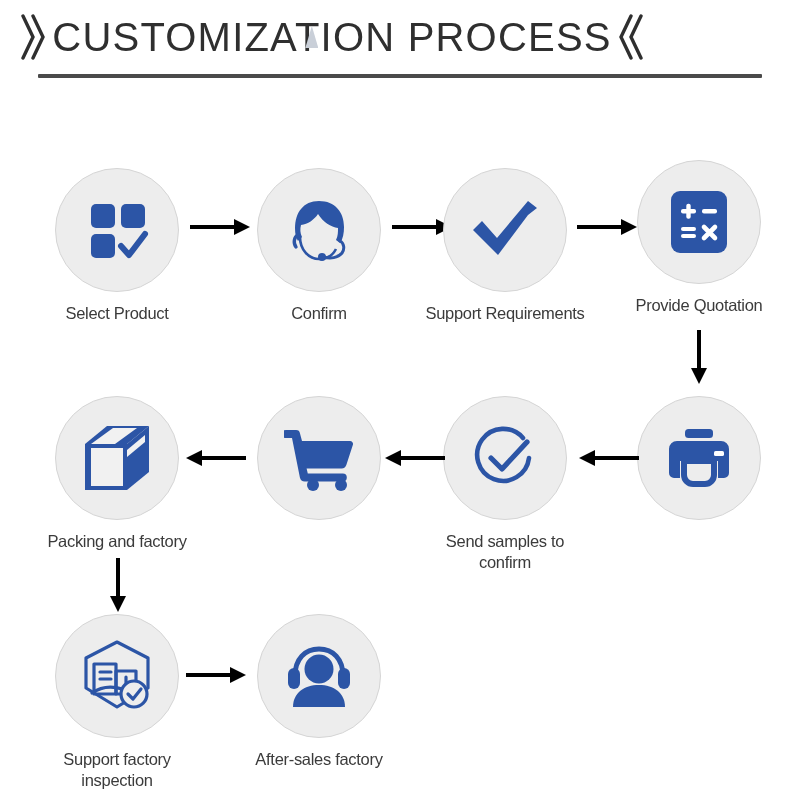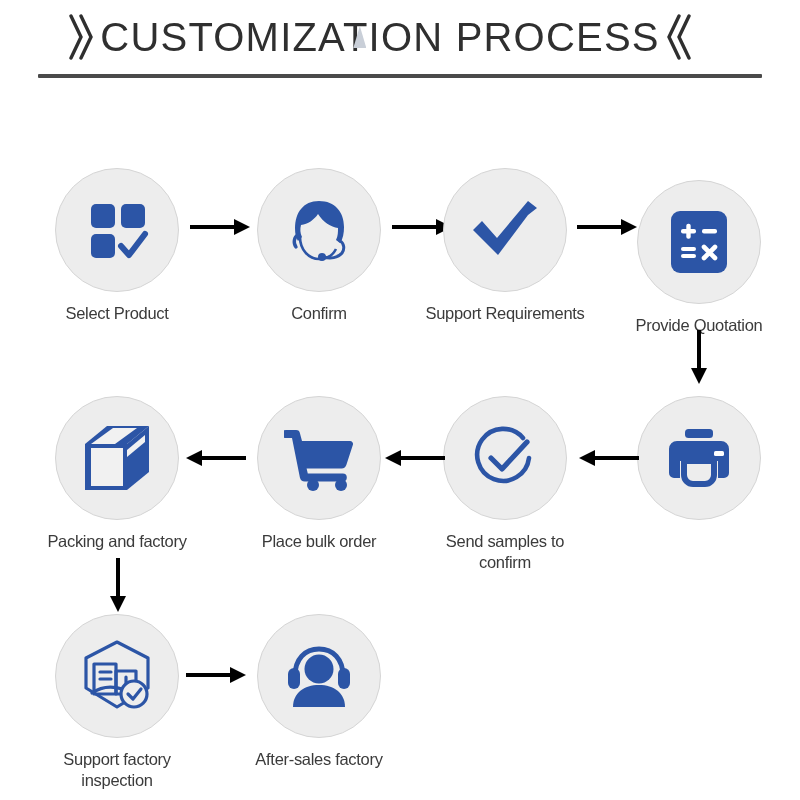--- a/index.html
+++ b/index.html
@@ -26,21 +26,20 @@
   #title-row {
     position: absolute;
     left: 0;
     top: 8px;
     width: 664px;
     height: 58px;
     display: flex;
     align-items: center;
     justify-content: center;
     gap: 4px;
-    padding-left: 48px;
   }
   .chev {
     display: block;
     width: 30px;
     height: 46px;
     flex: none;
   }
   #page-title {
     font-family: "Liberation Sans", sans-serif;
     font-size: 40px;
@@ -201,21 +200,21 @@
     <div class="node-label">Support Requirements</div>
   </div>
 
   <div class="arrow-h" style="left:577px; top:216px;">
     <svg width="62" height="22" viewBox="0 0 62 22">
       <line x1="0" y1="11" x2="46" y2="11" stroke="#000" stroke-width="4"></line>
       <path d="M44 3 L60 11 L44 19 Z" fill="#000"></path>
     </svg>
   </div>
 
-  <div class="node" style="left:614px; top:180px;">
+  <div class="node" style="left:614px; top:160px;">
     <div class="bubble">
       <span>
         <svg width="62" height="68" viewBox="0 0 62 68">
           <rect x="3" y="3" width="56" height="62" rx="9" fill="#2c55a6"></rect>
           <rect x="13" y="21" width="15" height="4.4" rx="2" fill="#fff"></rect>
           <rect x="18.3" y="15.7" width="4.4" height="15" rx="2" fill="#fff"></rect>
           <rect x="34" y="21" width="15" height="4.4" rx="2" fill="#fff"></rect>
           <rect x="13" y="39" width="15" height="4" rx="2" fill="#fff"></rect>
           <rect x="13" y="46" width="15" height="4" rx="2" fill="#fff"></rect>
           <path d="M36 39 L47 50 M47 39 L36 50" stroke="#fff" stroke-width="4.6" stroke-linecap="round"></path>
@@ -274,21 +273,20 @@
   <div class="node" style="left:234px; top:396px;">
     <div class="bubble">
       <span>
         <svg width="70" height="66" viewBox="0 0 70 66">
           <path d="M2 5 h10 a4 4 0 0 1 4 3.4 L18 16 h48 a3 3 0 0 1 2.9 3.8 l-6.5 20 a5 5 0 0 1 -4.8 3.6 h-35 l1.2 5 h35 a4 4 0 0 1 0 8 h-38 a5 5 0 0 1 -4.9 -4 L8 13 h-6 a4 4 0 0 1 0 -8 z" fill="#2c55a6"></path>
           <circle cx="29" cy="60" r="6" fill="#2c55a6"></circle>
           <circle cx="57" cy="60" r="6" fill="#2c55a6"></circle>
         </svg>
       </span>
     </div>
-    <div class="node-label">Place bulk order</div>
   </div>
 
   <div class="arrow-h" style="left:184px; top:447px;">
     <svg width="62" height="22" viewBox="0 0 62 22">
       <line x1="16" y1="11" x2="62" y2="11" stroke="#000" stroke-width="4"></line>
       <path d="M18 3 L2 11 L18 19 Z" fill="#000"></path>
     </svg>
   </div>
 
   <div class="node" style="left:32px; top:396px;">

